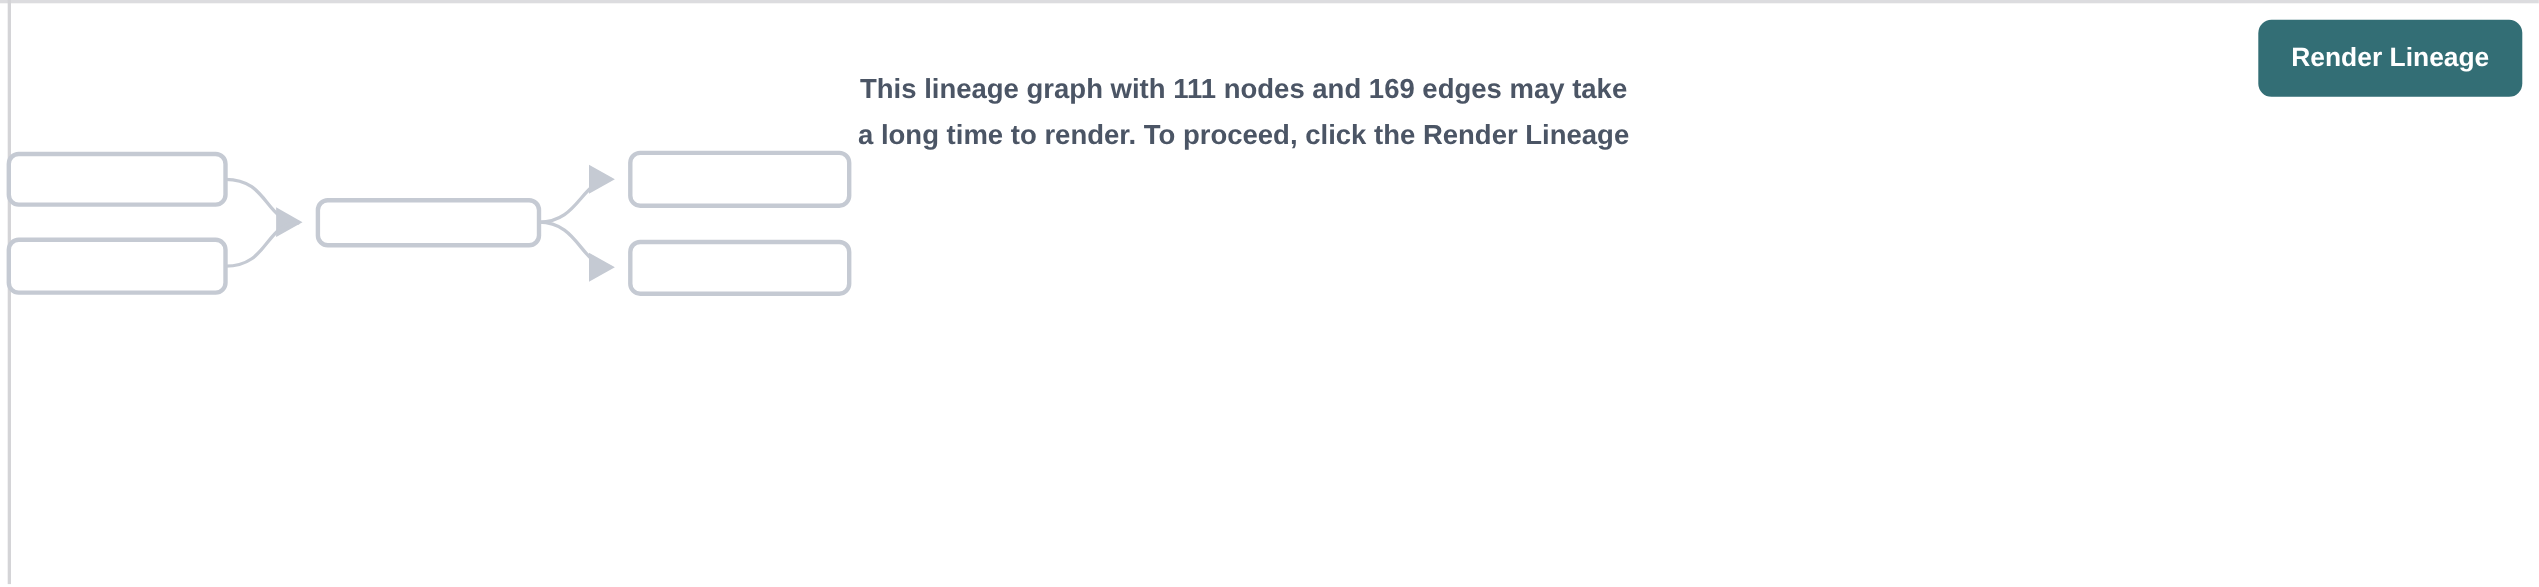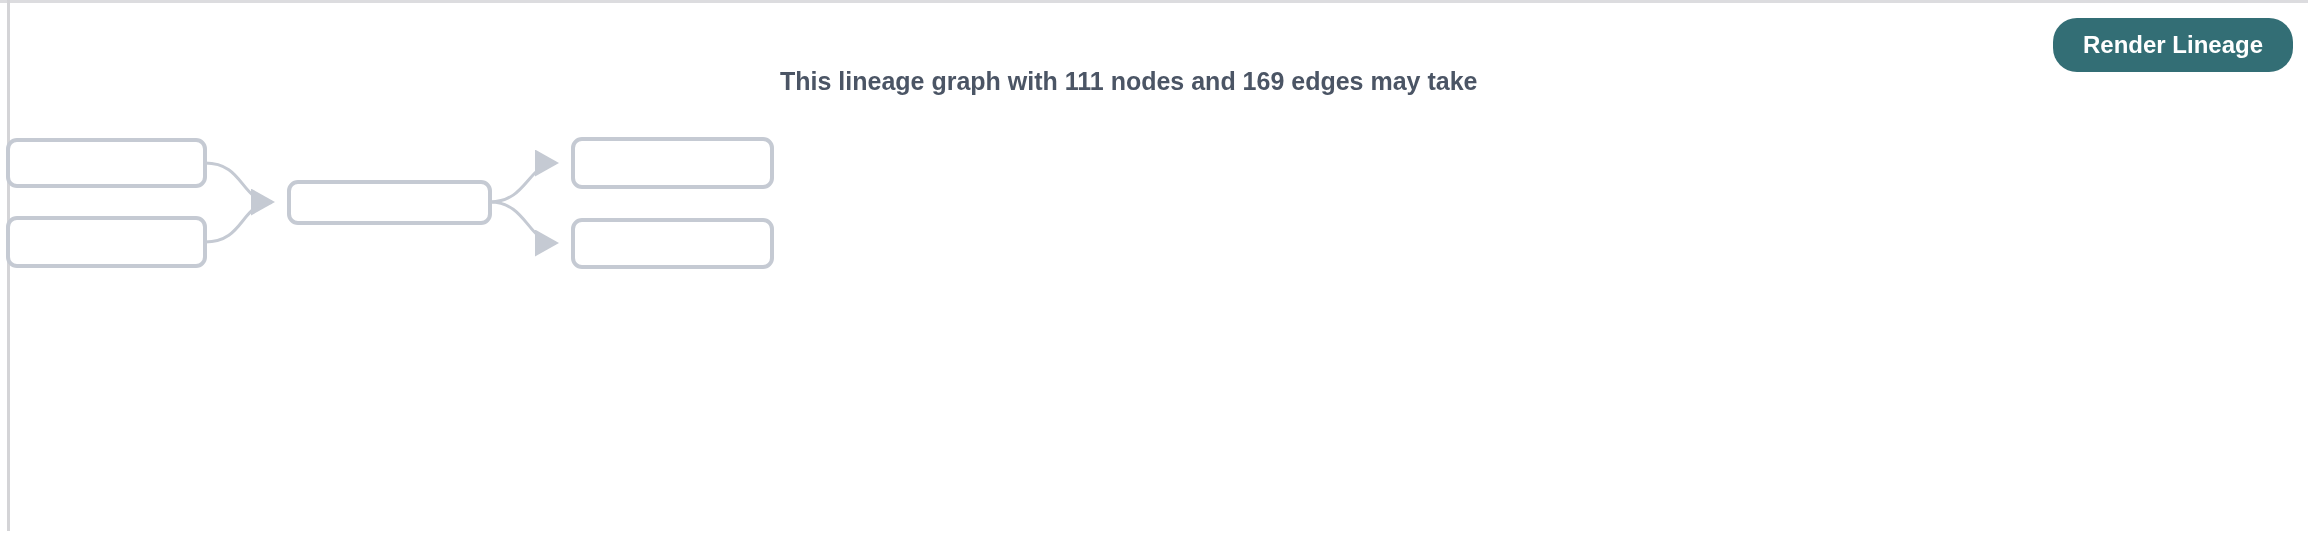--- a/index.html
+++ b/index.html
@@ -24,26 +24,26 @@
   .left-divider {
     position: absolute;
     top: 0; left: 7px;
     width: 3px; height: 531px;
     background: #d4d4d7;
   }
   .render-btn {
     position: absolute;
     top: 18px;
     right: 15px;
-    height: 54px;
+    height: 70px;
     padding: 0 30px;
     background: #336e75;
     color: #ffffff;
     border: none;
-    border-radius: 24px;
+    border-radius: 12px;
     font-family: "Liberation Sans", sans-serif;
     font-size: 24px;
     font-weight: bold;
     cursor: pointer;
   }
   .center-content {
     position: absolute;
     top: 0; left: 0;
     width: 100%;
     display: flex;
@@ -93,16 +93,17 @@
 
       <rect x="8" y="8" width="197" height="46" rx="9" fill="#ffffff" stroke="#c5cad3" stroke-width="4"></rect>
       <rect x="8" y="86" width="197" height="48" rx="9" fill="#ffffff" stroke="#c5cad3" stroke-width="4"></rect>
       <rect x="289" y="50" width="201" height="41" rx="9" fill="#ffffff" stroke="#c5cad3" stroke-width="4"></rect>
       <rect x="573" y="7" width="199" height="48" rx="9" fill="#ffffff" stroke="#c5cad3" stroke-width="4"></rect>
       <rect x="573" y="88" width="199" height="47" rx="9" fill="#ffffff" stroke="#c5cad3" stroke-width="4"></rect>
     </svg>
 
     <p class="warning-message">
       <span>This lineage graph with 111 nodes and 169 edges may take</span>
+      <span>a long time to render. To proceed, click the Render Lineage</span>
     </p>
 
   </div>
 </div>
 
 </body></html>

